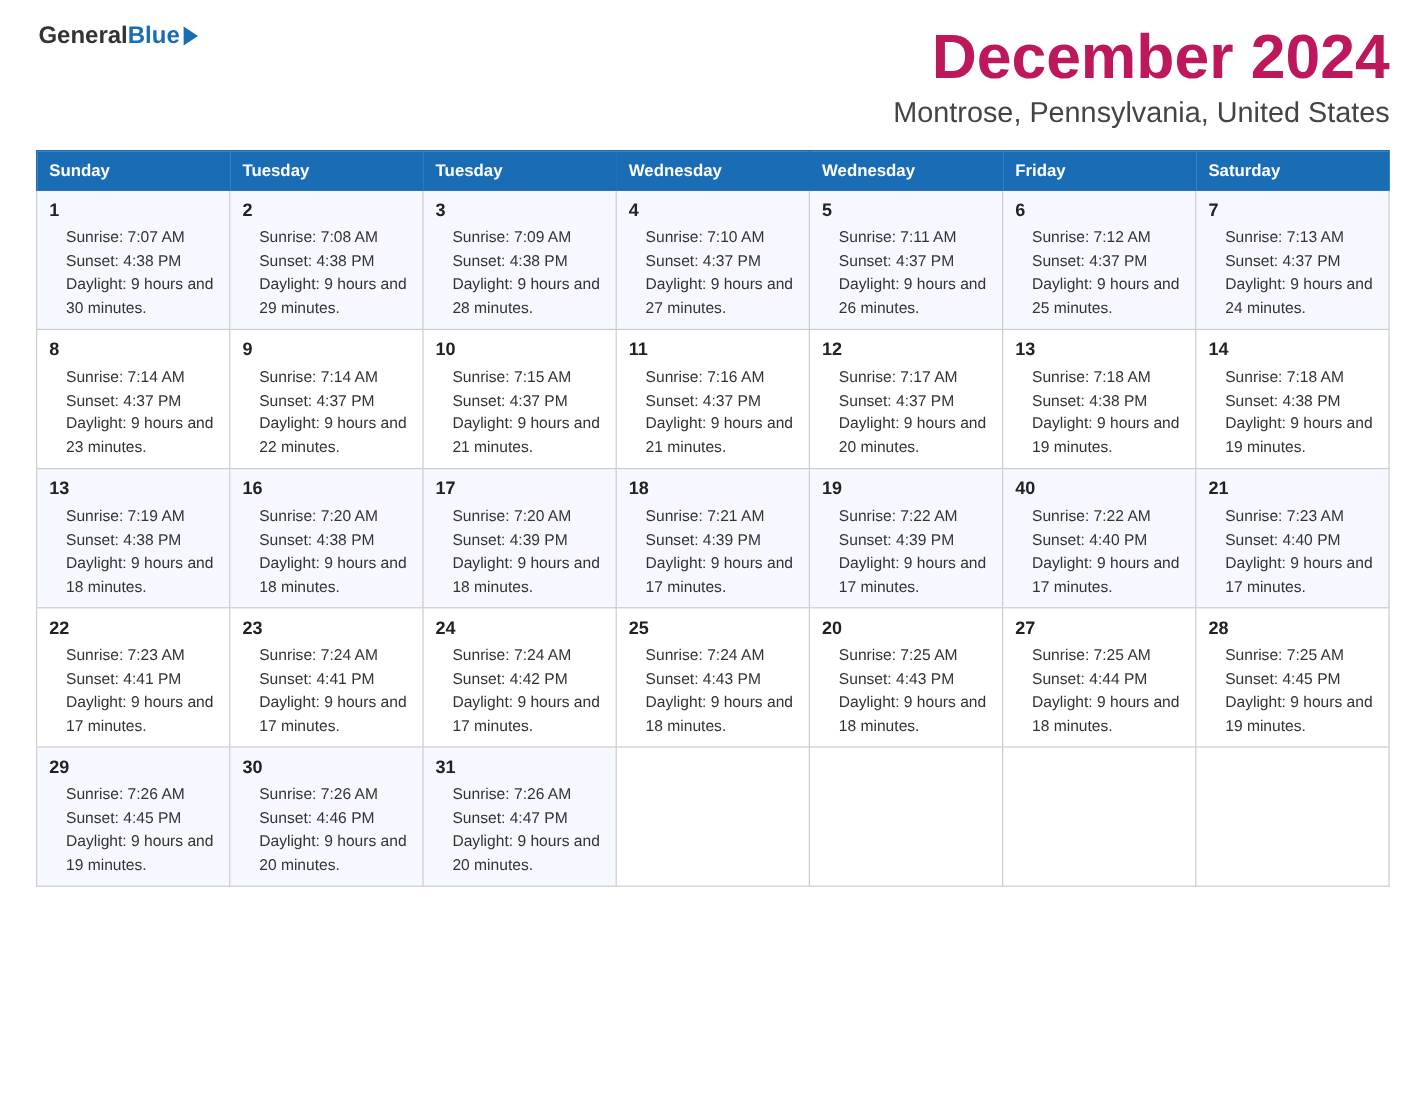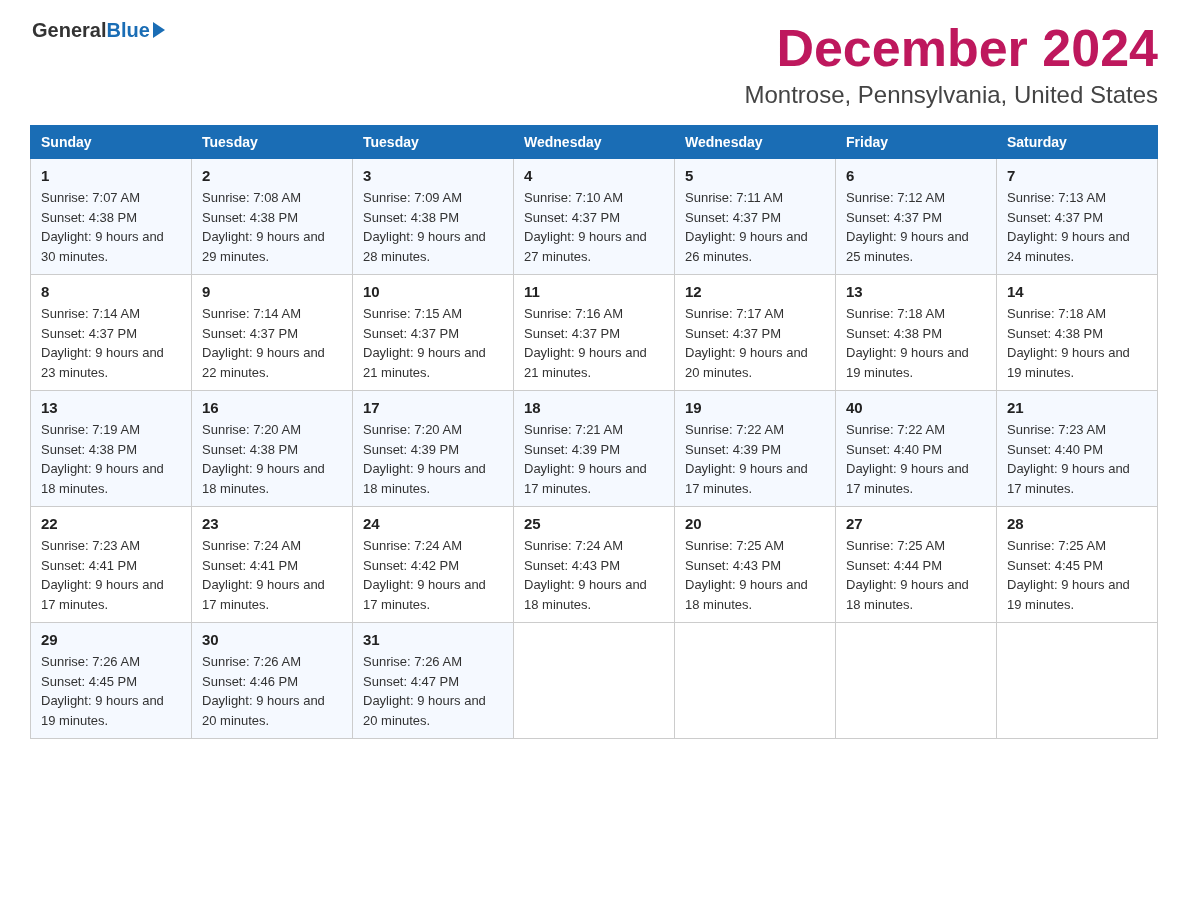--- a/index.html
+++ b/index.html
@@ -68,20 +68,21 @@
       font-size: 15px;
       font-weight: bold;
       color: #222;
       display: block;
       margin-bottom: 4px;
     }
     .day-info {
       font-size: 13px;
       color: #333;
       line-height: 1.5;
+      margin-left: 14px;
     }
     .empty-cell {
       background-color: #ffffff !important;
     }
     
     .logo-container {
       display: flex;
       align-items: center;
     }
     .logo-block {

